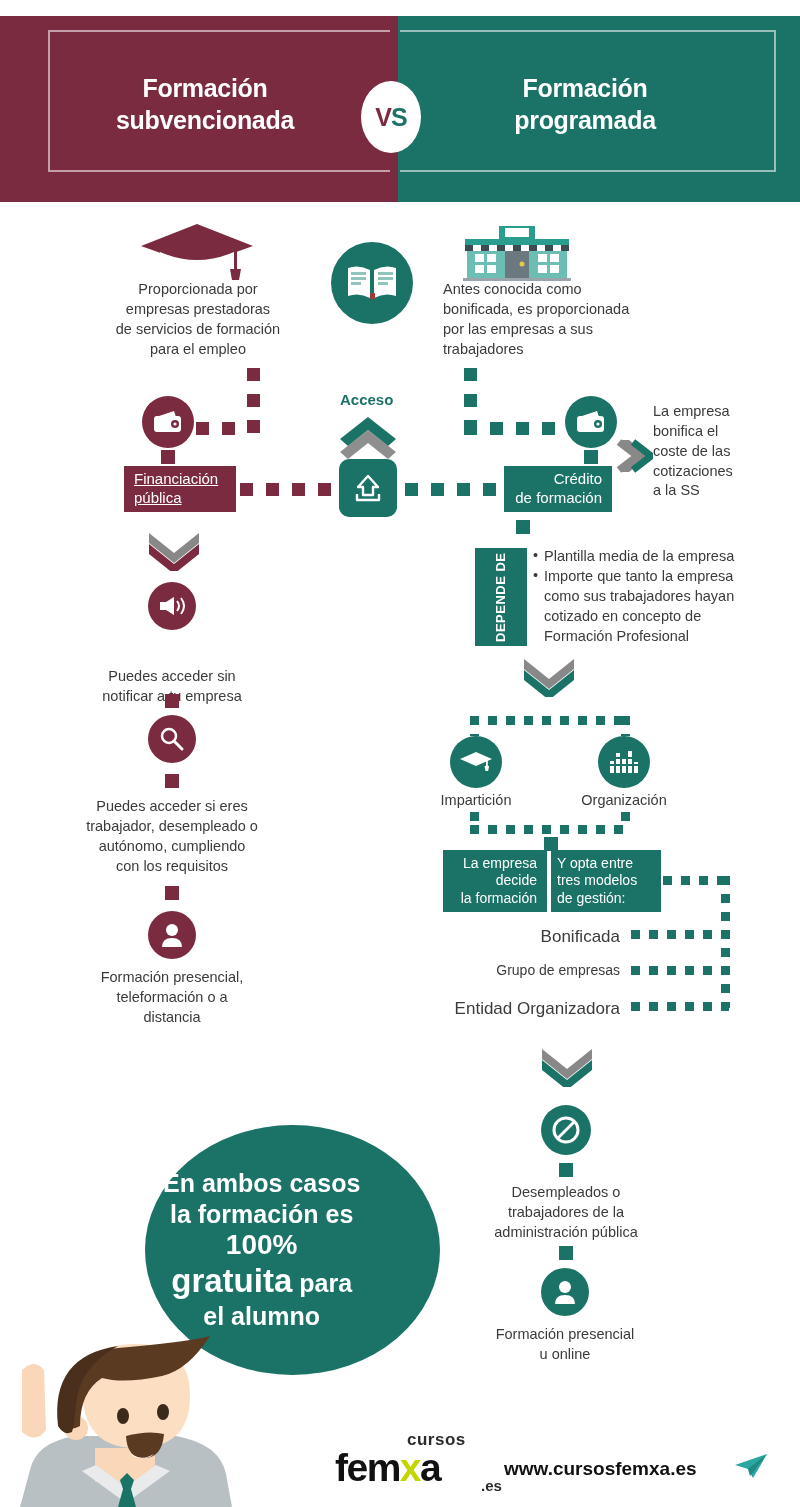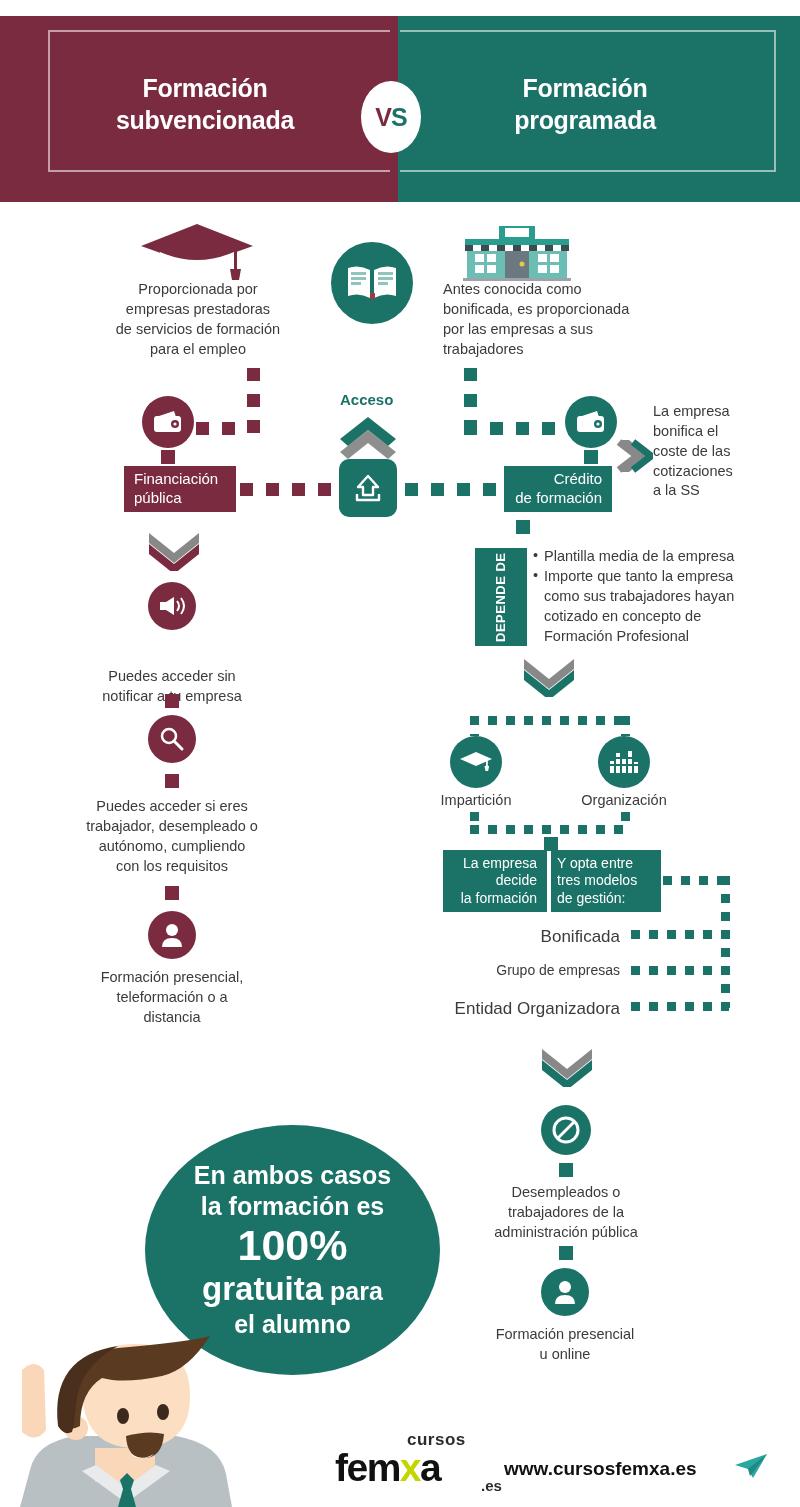--- a/index.html
+++ b/index.html
@@ -103,28 +103,28 @@
   .ct { color: #1b7267; }
 
   
   .chev { position: absolute; }
 
   
   .big-circle {
     position: absolute; left: 145px; top: 1125px;
     width: 295px; height: 250px; border-radius: 50%;
     background: #1b7267;
-    display: flex; align-items: center; justify-content: center;
+    display: flex; align-items: center; 
     text-align: center;
   }
   .big-circle .txt {
     color: #fff; font-weight: bold; font-size: 25px; line-height: 1.22;
     padding: 0 18px;
   }
-  .big-circle .pct { font-size: 43px; display: block; line-height: 1.12; }
+  .big-circle .pct { font-size: 28px; display: block; line-height: 1.12; }
   .big-circle .grat { font-size: 33px; }
   .big-circle .para { font-size: 25px; }
 
   
   .footer { position: absolute; left: 0; top: 1425px; width: 800px; height: 82px; }
   .logo { position: absolute; left: 335px; top: 1430px; }
   .logo .cursos {
     position: absolute; left: 72px; top: 0; font-size: 17px; color: #2b2b2b;
     font-weight: bold; letter-spacing: .5px;
   }
@@ -256,21 +256,21 @@
 
   <div class="circ m" style="left:142px; top:396px; width:52px; height:52px;">
     <svg width="32" height="26" viewBox="0 0 32 26">
       <path d="M4 8 L22 2 L24 8 Z" fill="#ffffff"></path>
       <rect x="2" y="7" width="27" height="16" rx="3" fill="#ffffff"></rect>
       <circle cx="23" cy="15" r="4" fill="#7a2b40"></circle>
       <circle cx="23" cy="15" r="1.6" fill="#ffffff"></circle>
     </svg>
   </div>
   <div class="sq m" style="left:161px; top:450px;"></div>
-  <div class="box m" style="left:124px; top:466px; width:112px; height:46px; white-space:pre-line;">Financiación
+  <div class="box m" style="left:124px; top:466px; width:112px; height:46px; white-space:pre-line;text-decoration:underline;">Financiación
 pública</div>
 
   <div class="dot-h cm" style="left:240px; top:483px; width:100px;"></div>
 
   <div class="acceso-label" style="left:340px; top:391px;">Acceso</div>
   <svg class="chev" style="left:336px; top:413px;" width="64" height="48" viewBox="0 0 64 48">
     <path d="M4 26 L32 4 L60 26 L52 33 L32 17 L12 33 Z" fill="#1b7267"></path>
     <path d="M4 39 L32 17 L60 39 L52 46 L32 30 L12 46 Z" fill="#888888" opacity=".95"></path>
   </svg>
   <div class="rounded-sq" style="left:339px; top:459px; width:58px; height:58px;">

